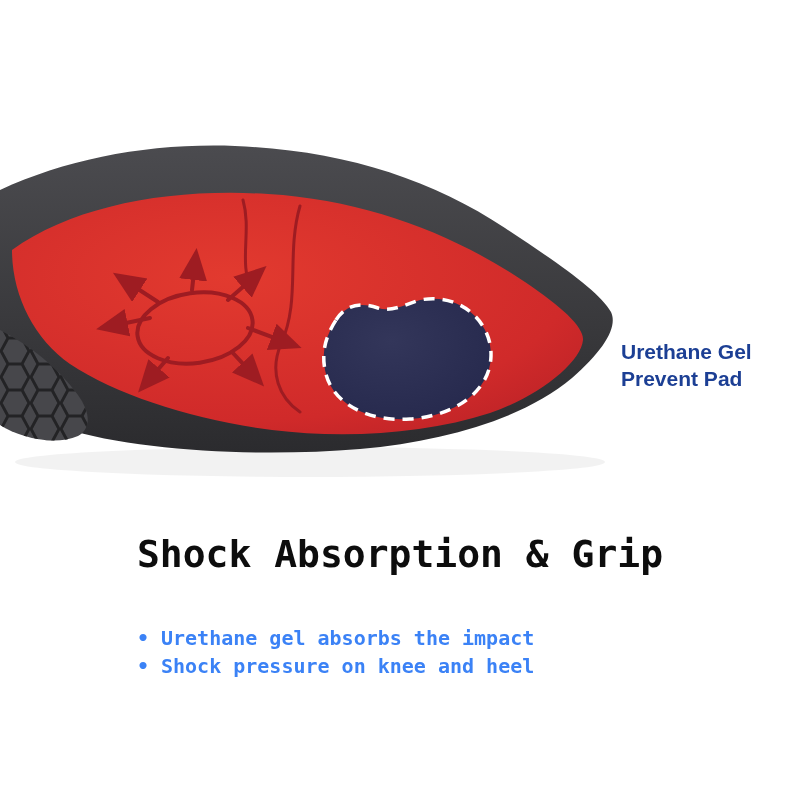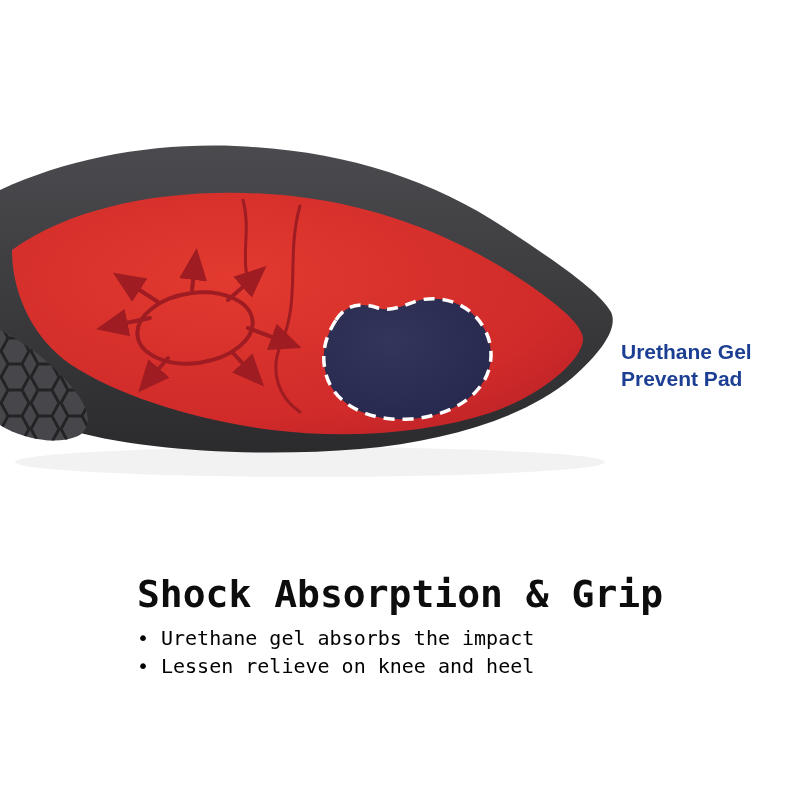--- a/index.html
+++ b/index.html
@@ -19,40 +19,40 @@
     left:621px;top:338px;
     font-family:"Liberation Sans","DejaVu Sans",sans-serif;
     font-weight:700;
     font-size:21px;
     line-height:27px;
     color:#1c3f94;
     white-space:nowrap;
   }
   .heading{
     position:absolute;
-    left:0;top:572px;width:800px;
+    left:0;top:532px;width:800px;
     text-align:center;
     font-weight:700;
     font-size:38px;
     letter-spacing:0px;
     color:#0d0d0d;
   }
   .bullets{
     position:absolute;
     left:135px;top:624px;
     margin:0;padding:0;
     list-style:none;
   }
   .bullets li{
     position:relative;
     padding-left:26px;
-    font-weight:400;
+    font-weight:700;
     font-size:20px;
     line-height:28px;
-    color:#000000;
+    color:#3b82f6;
     white-space:nowrap;
   }
   .bullets li::before{
     content:"•";
     position:absolute;left:2px;top:0;
     font-size:20px;
   }
 </style>
 </head>
 <body>
@@ -137,16 +137,16 @@
 
   <div class="callout-text">
     <div>Urethane Gel</div>
     <div>Prevent Pad</div>
   </div>
 
   <div class="heading">Shock Absorption &amp; Grip</div>
 
   <ul class="bullets">
     <li>Urethane gel absorbs the impact</li>
-    <li>Lessen relieve on knee and heel</li>
+    <li>Shock pressure on knee and heel</li>
   </ul>
 
 </div>
 
 </body></html>

